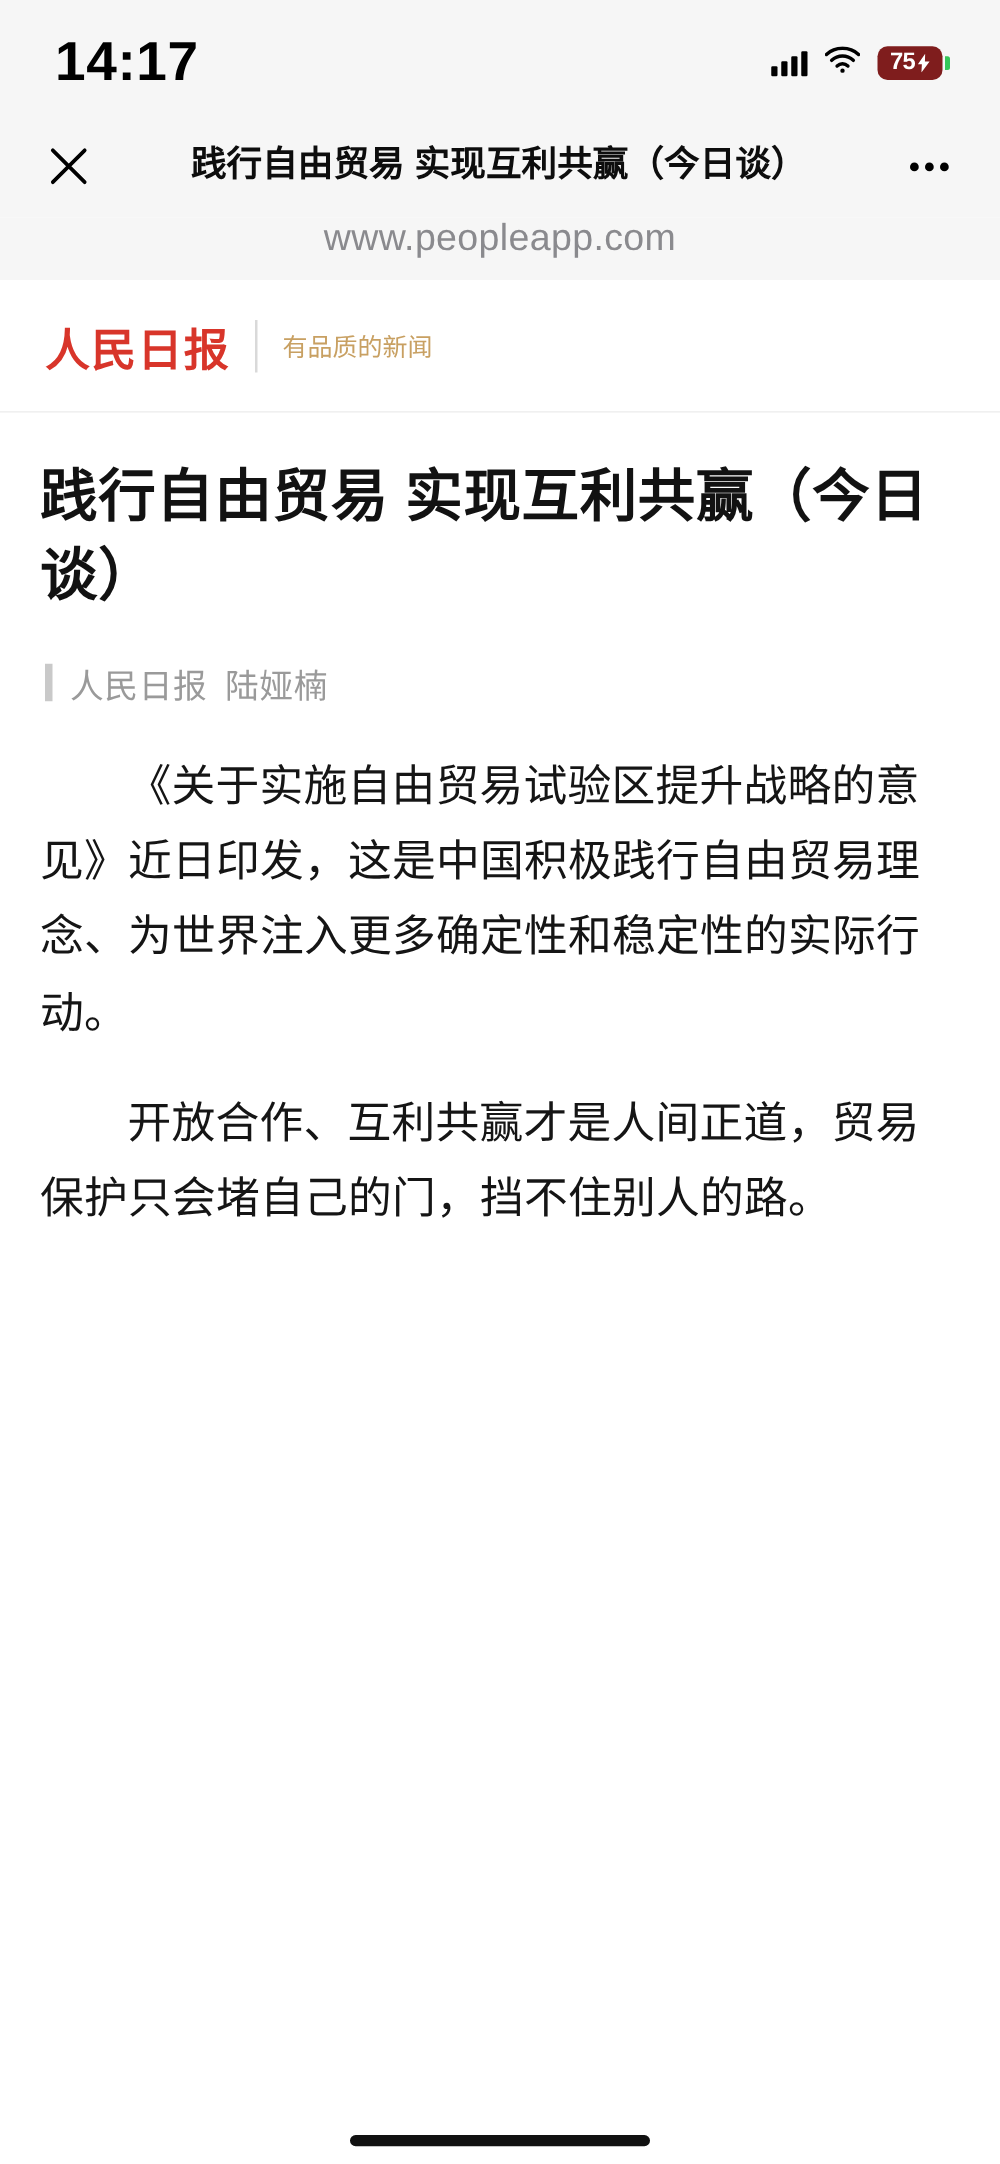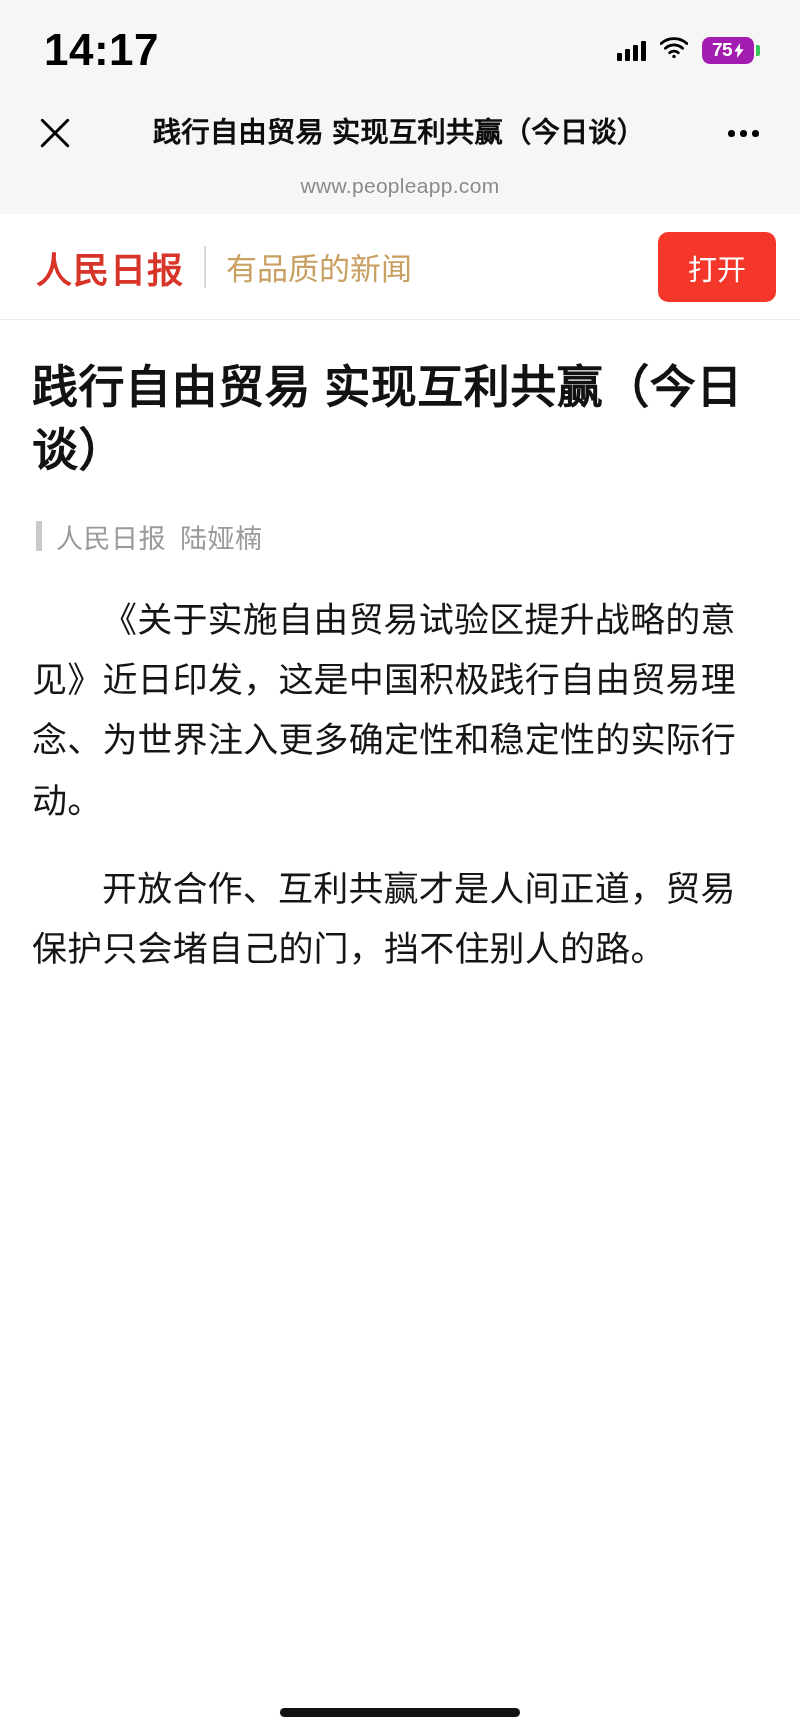--- a/index.html
+++ b/index.html
@@ -54,21 +54,21 @@
   .signal-bars i:nth-child(1) { height: 8px; }
   .signal-bars i:nth-child(2) { height: 12px; }
   .signal-bars i:nth-child(3) { height: 16px; }
   .signal-bars i:nth-child(4) { height: 20px; }
   .wifi-icon { width: 28px; height: 22px; }
   .battery {
     position: relative;
     width: 52px;
     height: 27px;
     border-radius: 8px;
-    background: #a21caf;
+    background: #7f1d1d;
     display: flex;
     align-items: center;
     justify-content: center;
   }
   .battery .cap {
     position: absolute;
     right: -6px;
     top: 8px;
     width: 4px;
     height: 11px;
@@ -137,21 +137,21 @@
     border-radius: 50%;
     background: #000;
     display: block;
   }
   .url-row {
     background: #f6f6f6;
     text-align: center;
     padding-bottom: 16px;
   }
   .url-text {
-    font-size: 21px;
+    font-size: 30px;
     color: #8a8a8e;
     letter-spacing: 0.3px;
   }
 
   
   .app-bar {
     height: 106px;
     background: #ffffff;
     display: flex;
     align-items: center;
@@ -174,21 +174,21 @@
     white-space: nowrap;
   }
   .brand-divider {
     width: 2px;
     height: 42px;
     background: #d9d9d9;
     margin: 0 20px;
     flex: 0 0 auto;
   }
   .brand-slogan {
-    font-size: 31px;
+    font-size: 20px;
     color: #c8a062;
     white-space: nowrap;
     font-family: "Liberation Serif", serif;
   }
   .open-btn {
     flex: 0 0 auto;
     background: #f5372b;
     color: #fff;
     font-size: 29px;
     border-radius: 10px;
@@ -306,21 +306,20 @@
 <div class="url-row">
   <span class="url-text">www.peopleapp.com</span>
 </div>
 
 <div class="app-bar">
   <div class="brand">
     <span class="brand-logo">人民日报</span>
     <span class="brand-divider"></span>
     <span class="brand-slogan">有品质的新闻</span>
   </div>
-  <button class="open-btn">打开</button>
 </div>
 
 <div class="article">
   <h1 class="article-title">践行自由贸易 实现互利共赢（今日谈）</h1>
 
   <div class="meta-row">
     <span class="meta-bar"></span>
     <span class="meta-text">人民日报</span>
     <span class="meta-text">陆娅楠</span>
   </div>

